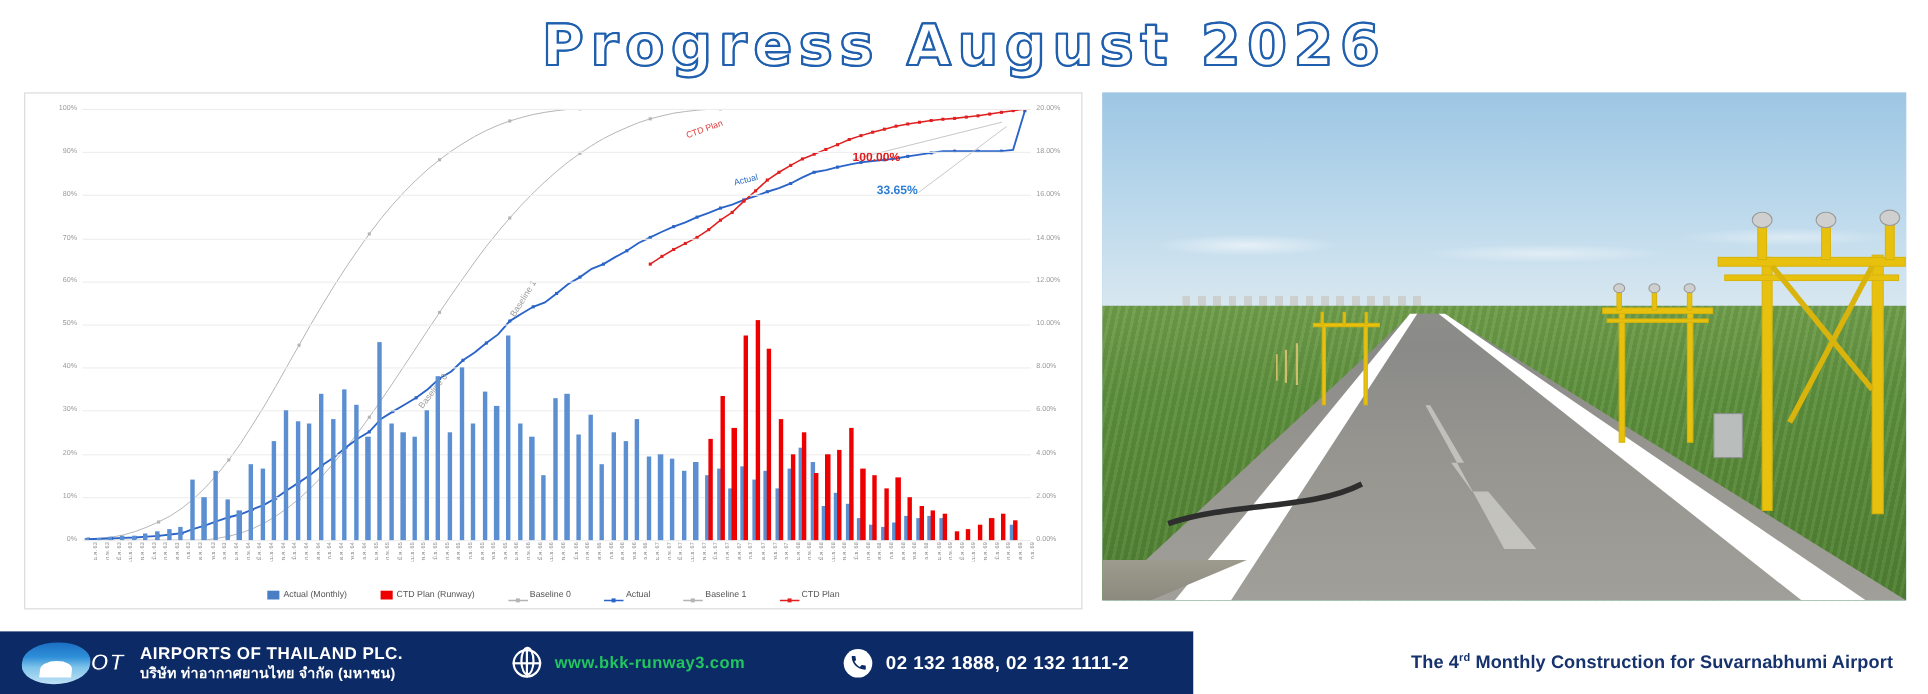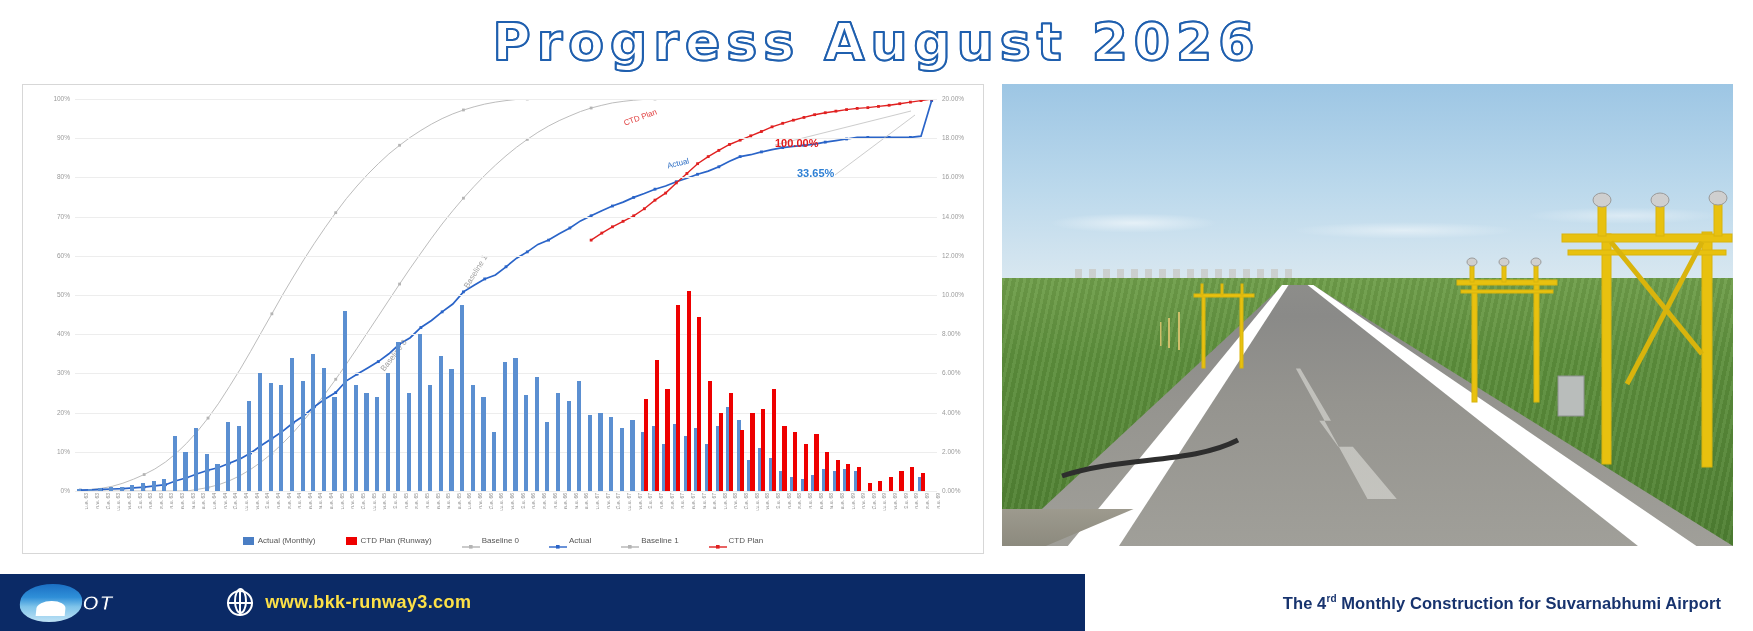--- a/index.html
+++ b/index.html
@@ -264,21 +264,21 @@
     position:absolute; left:50%; top:-2px;
     width:13px; height:26px; margin-left:-6.5px;
     border:2px solid #ffffff; border-radius:50%;
   }
   .phone-icon {
     width:26px; height:26px; border-radius:50%;
     background:#ffffff; position:relative; flex:0 0 auto;
     display:flex; align-items:center; justify-content:center;
   }
   .footer-link {
-    color:#fde047; font-size:18px; font-weight:700; letter-spacing:.4px;
+    color:#22c55e; font-size:15px; font-weight:700; letter-spacing:.4px;
   }
   .footer-phone {
     color:#ffffff; font-size:17px; font-weight:700; letter-spacing:.4px;
   }
   #project-title {
     color:#17336e; font-size:16.5px; font-weight:700; letter-spacing:.1px;
   }
   #project-title sup { font-size:10px; }
 </style>
 </head>
@@ -722,26 +722,38 @@
 
       <path d="M60 392 C 120 372, 190 380, 236 356" stroke="#2e2e2e" stroke-width="5" fill="none"></path>
     </svg>
   </div>
 </div>
 
 <div id="footer">
   <div id="footer-blue">
     <div class="aot-logo"></div>
     <div class="aot-word">AOT</div>
+    <div>
+      <div class="aot-text-en">AIRPORTS OF THAILAND PLC.</div>
+      <div class="aot-text-th">บริษัท ท่าอากาศยานไทย จำกัด (มหาชน)</div>
+    </div>
     <div style="display:flex; align-items:center; gap:12px; margin-left:100px;">
       <div class="globe-wrap">
         <div class="globe-icon"></div>
           <div class="globe-ell"></div>
       </div>
       <div class="footer-link">www.bkk-runway3.com</div>
+    </div>
+    <div style="display:flex; align-items:center; gap:12px; margin-left:90px;">
+      <div class="phone-icon">
+        <svg width="15" height="15" viewBox="0 0 24 24" fill="#0b2a66">
+          <path d="M6.6 10.8c1.6 3.1 4.1 5.6 7.2 7.2l2.4-2.4c.3-.3.8-.4 1.2-.3 1.3.4 2.7.7 4.1.7.6 0 1 .4 1 1V21c0 .6-.4 1-1 1C10.5 22 2 13.5 2 3c0-.6.4-1 1-1h3.6c.6 0 1 .4 1 1 0 1.4.2 2.8.7 4.1.1.4 0 .9-.3 1.2l-2.4 2.5z"></path>
+        </svg>
+      </div>
+      <div class="footer-phone">02 132 1888, 02 132 1111-2</div>
     </div>
   </div>
   <div id="footer-white">
     <div id="project-title">
       <span>The 4</span><sup>rd</sup><span> Monthly Construction for Suvarnabhumi Airport</span>
     </div>
   </div>
 </div>
 
 </body></html>

